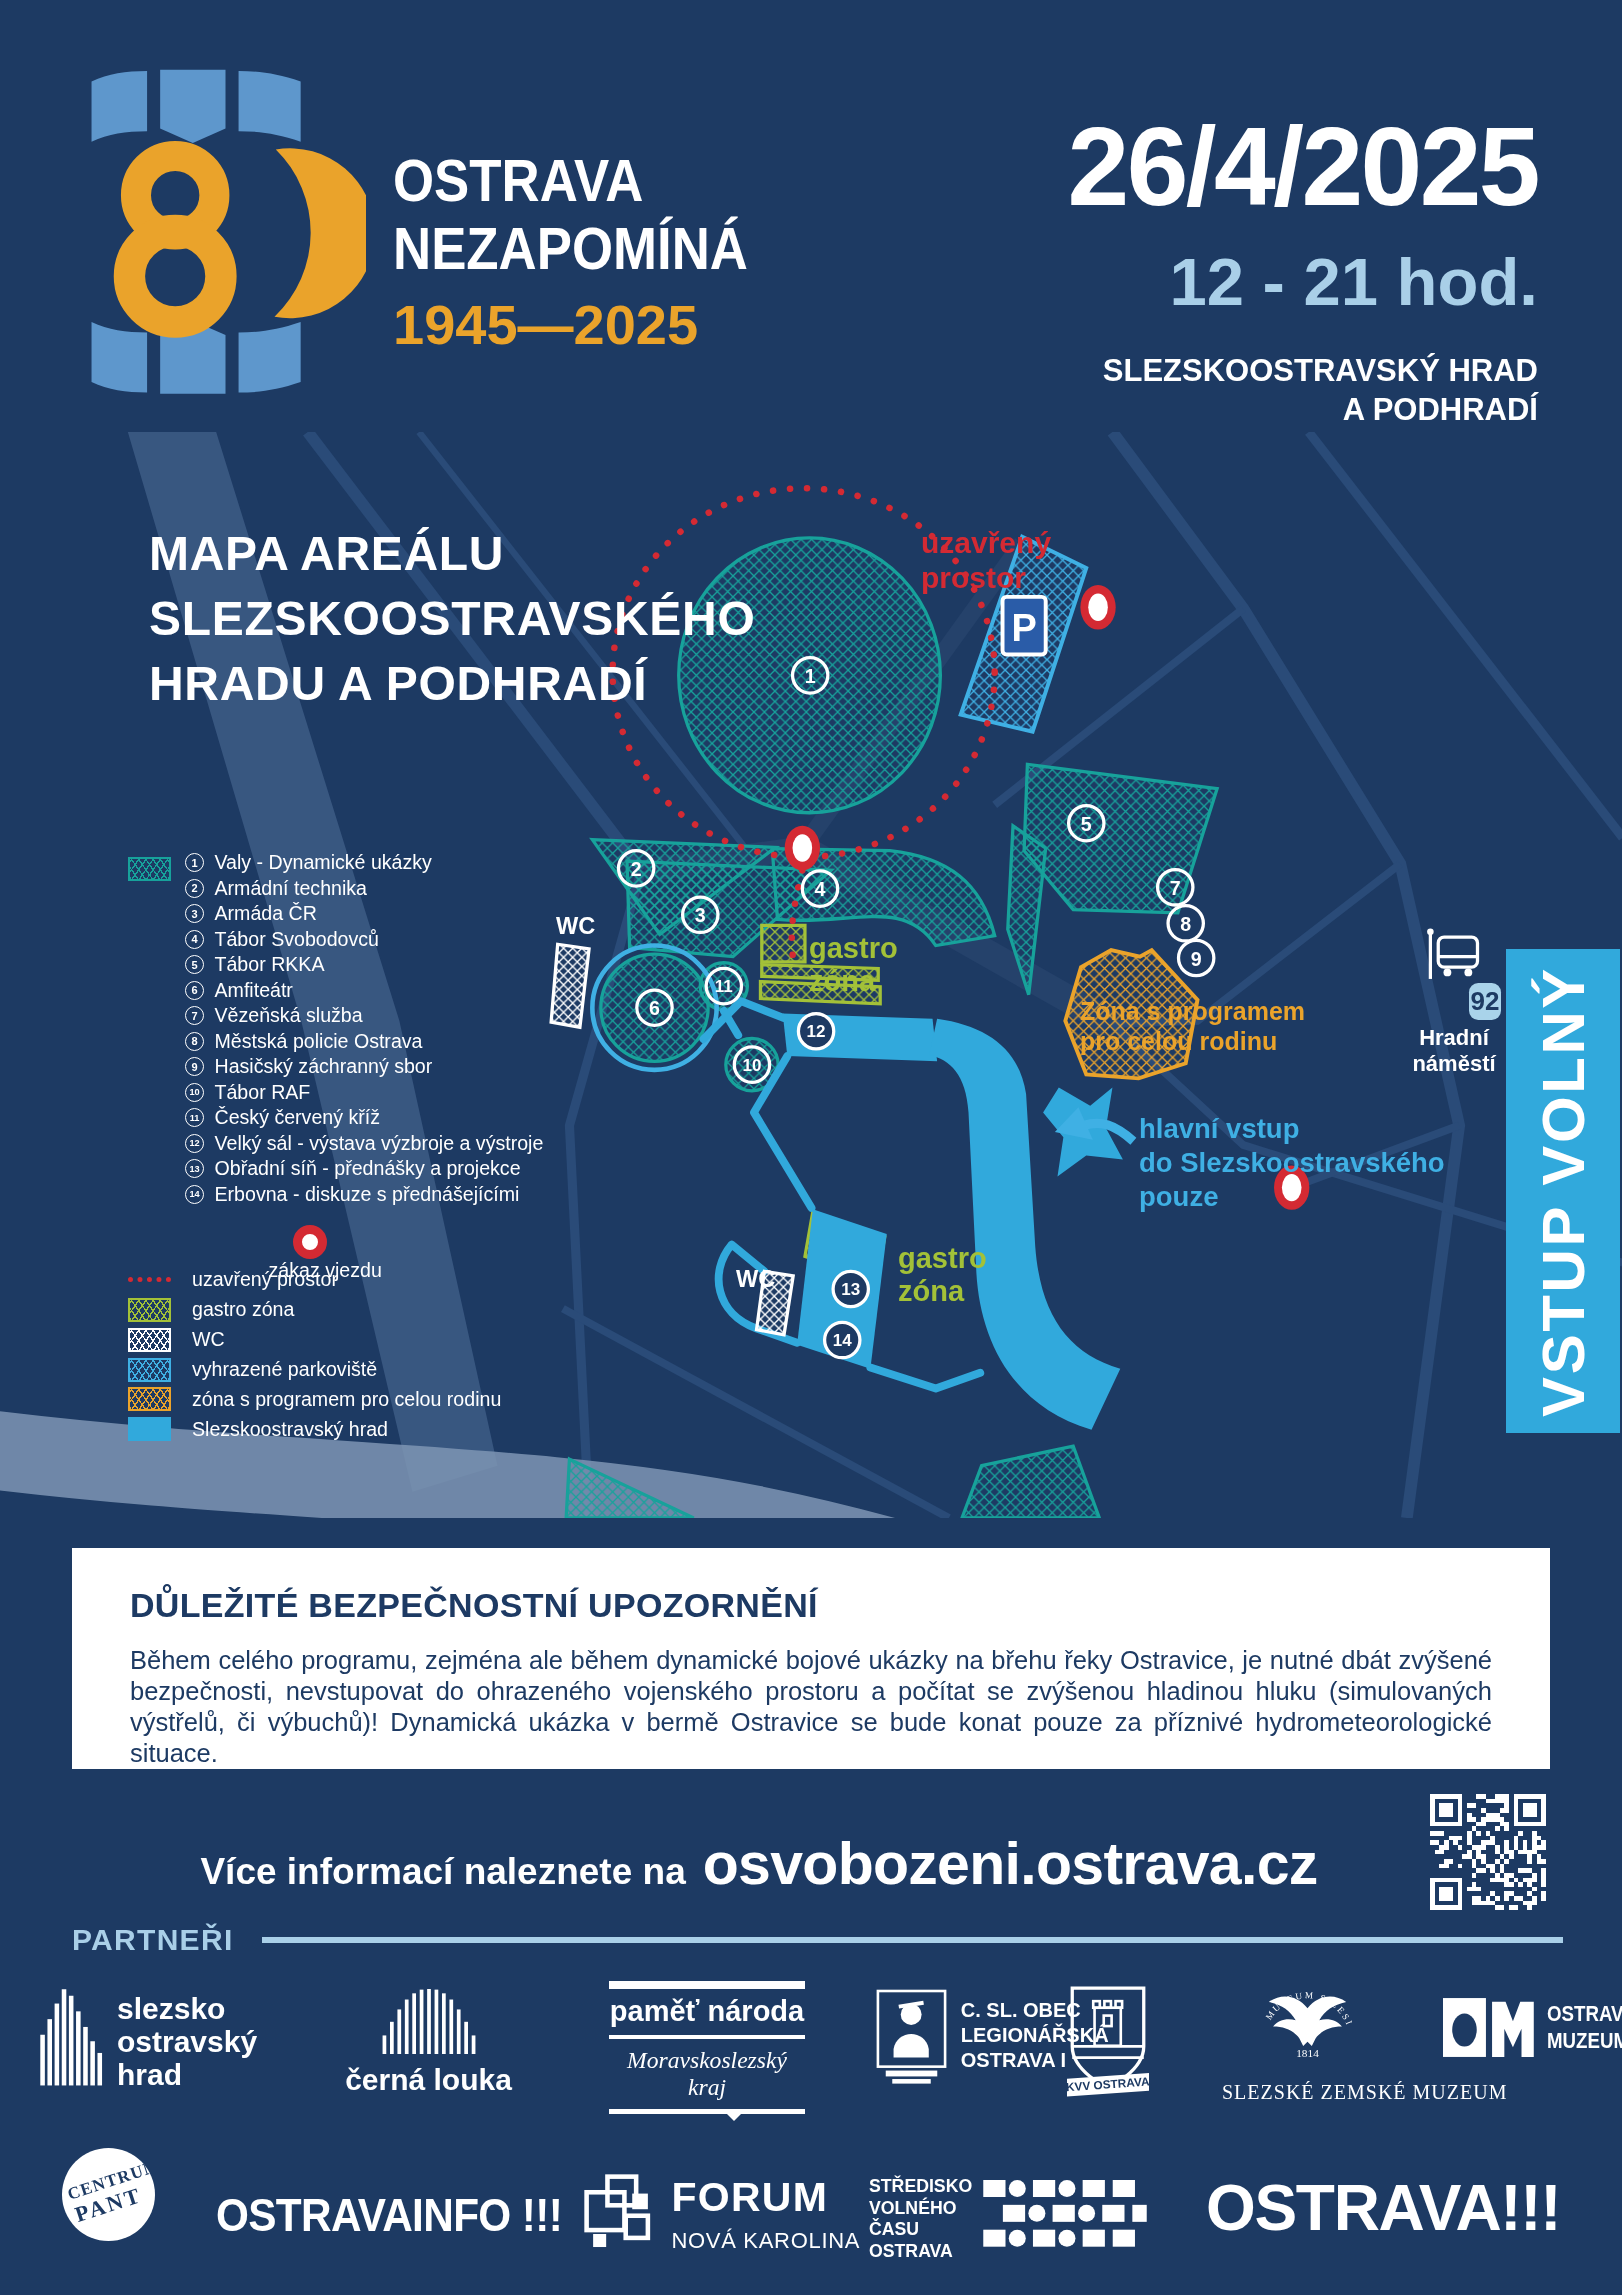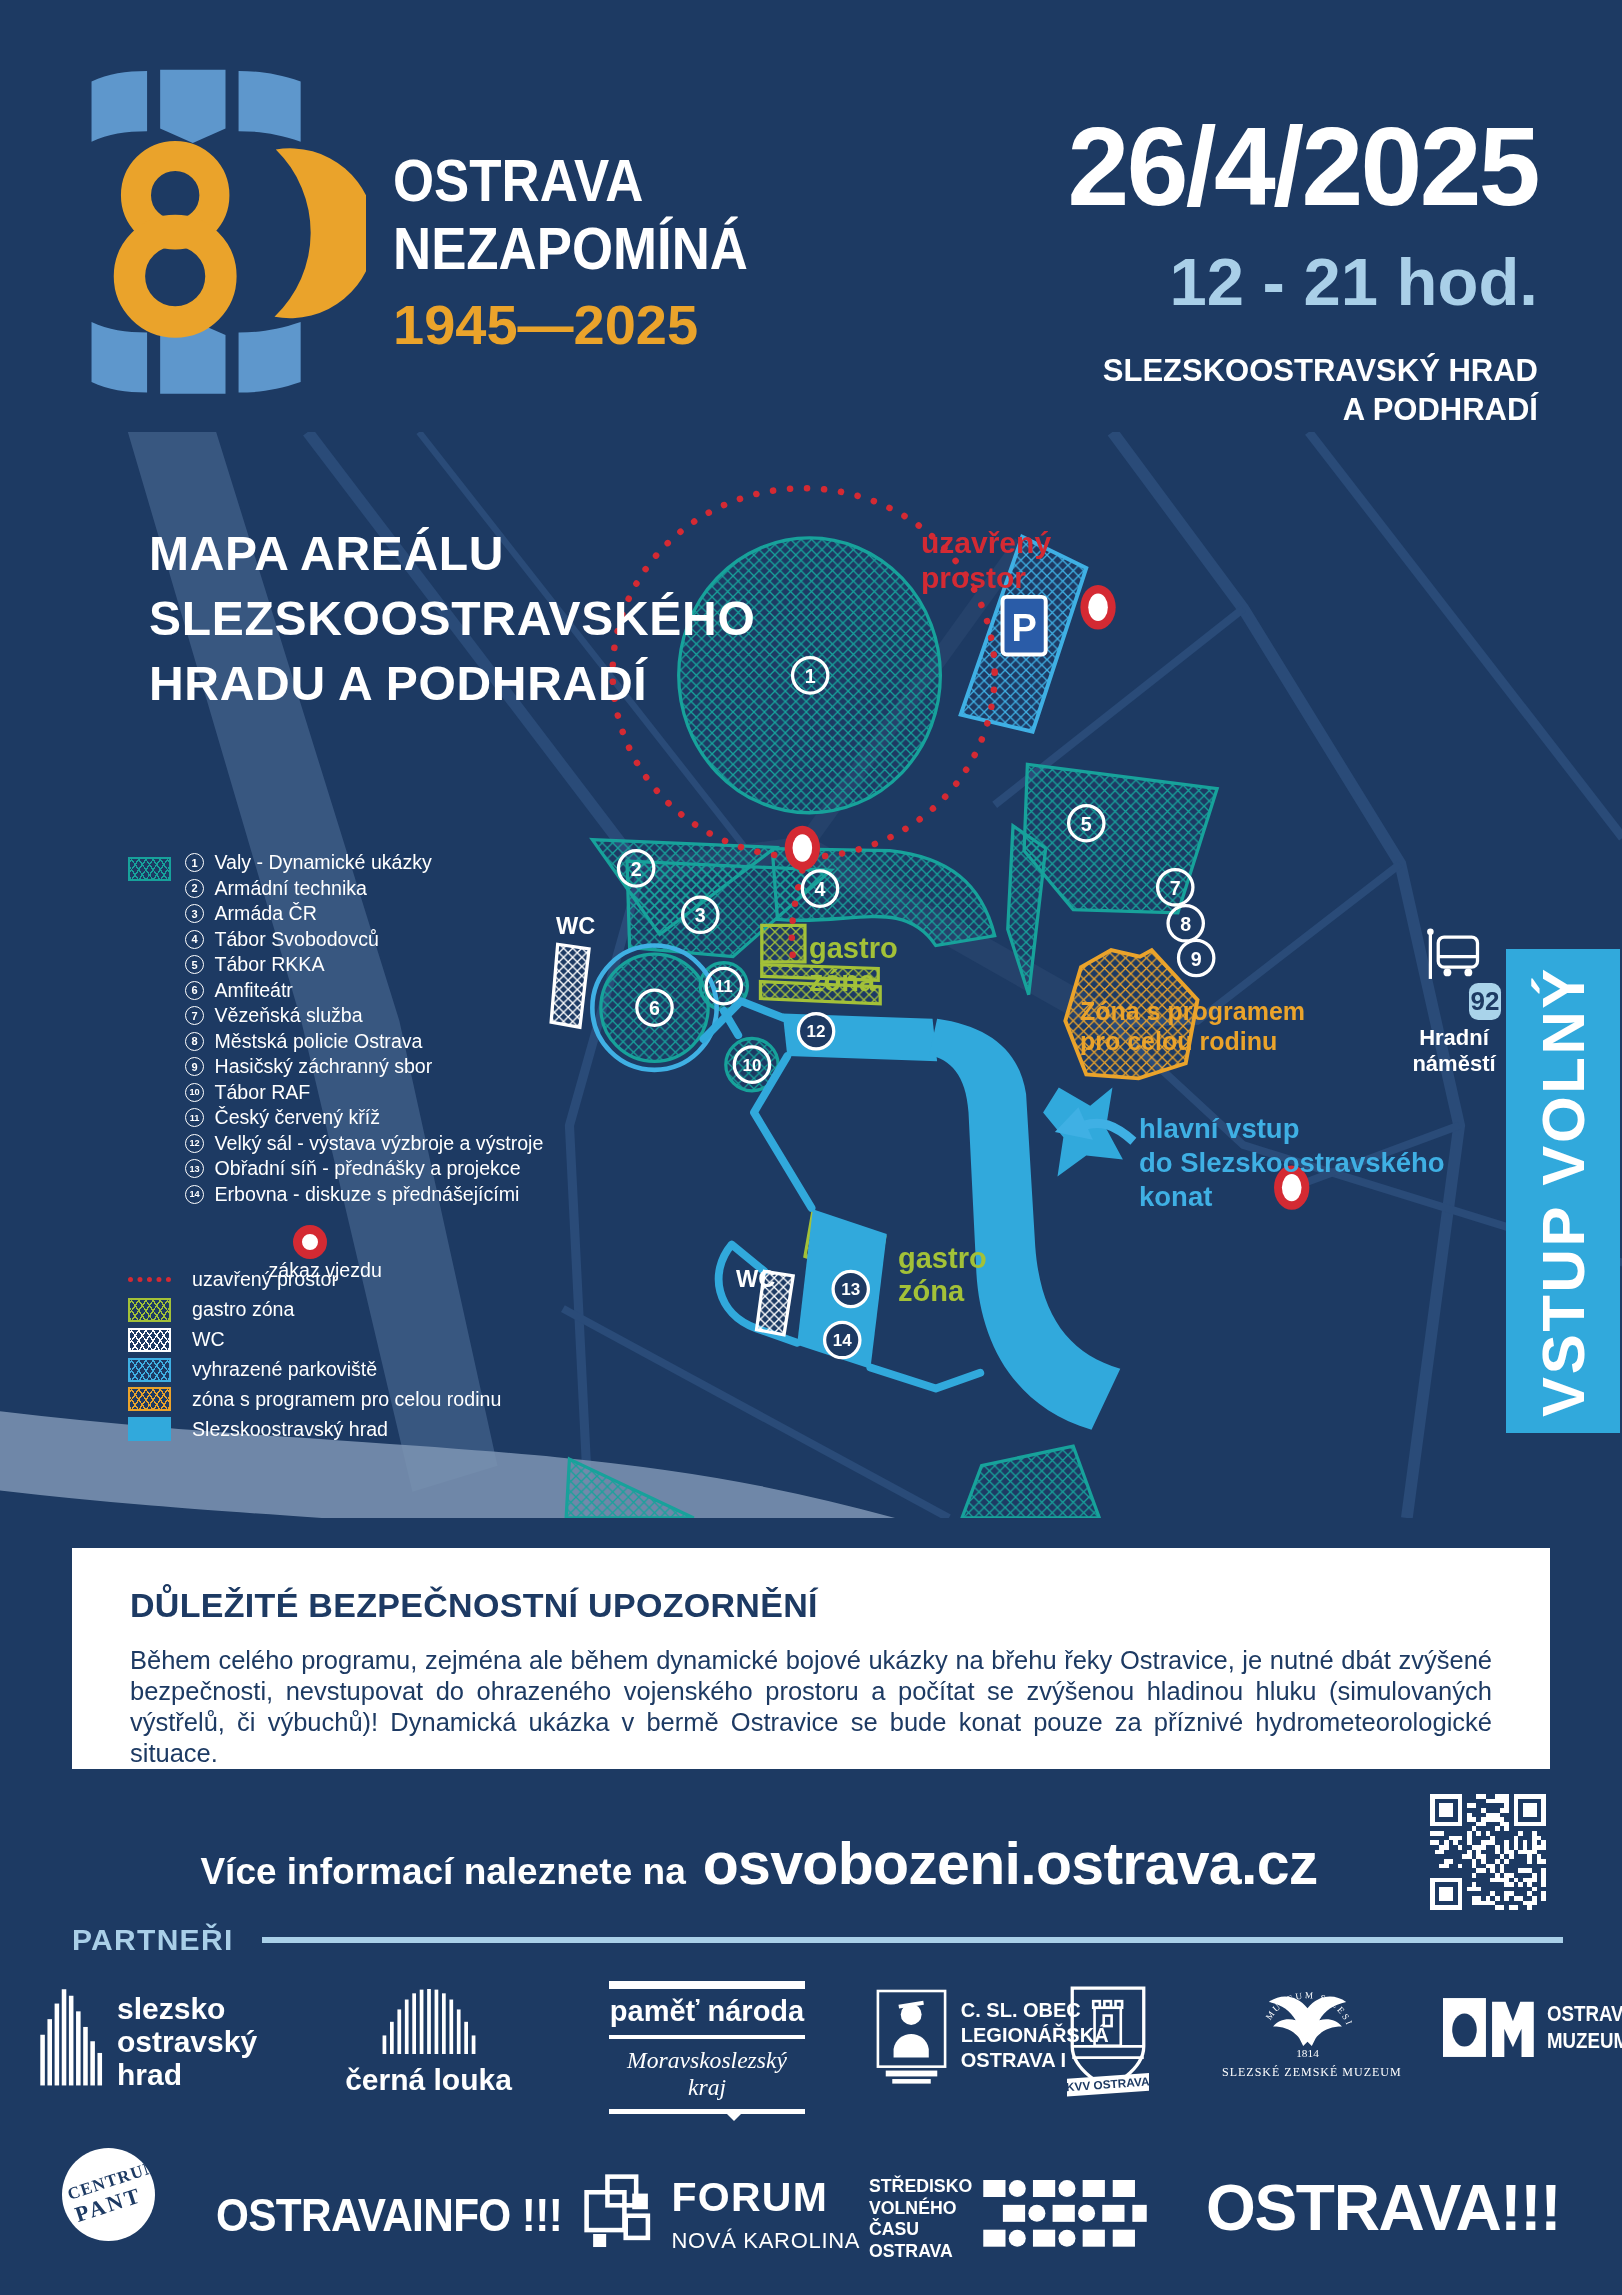--- a/index.html
+++ b/index.html
@@ -302,21 +302,21 @@
     <div>gastro</div>
     <div>zóna</div>
   </div>
   <div class="abs orange-lbl" style="left:1080px;top:996px;">
     <div>Zóna s programem</div>
     <div>pro celou rodinu</div>
   </div>
   <div class="abs blue-lbl" style="left:1139px;top:1112px;">
     <div>hlavní vstup</div>
     <div>do Slezskoostravského</div>
-    <div>konat</div>
+    <div>pouze</div>
   </div>
   <div class="abs wc-lbl" style="left:556px;top:913px;">WC</div>
   <div class="abs wc-lbl" style="left:736px;top:1266px;">WC</div>
 
   <div class="abs" style="left:1433px;top:983px;width:32px;height:37px;background:var(--badge);border-radius:9.2px;
               display:flex;align-items:center;justify-content:center;color:var(--navy);
               font-size:26px;font-weight:700;margin-left:36px;">92</div>
   <div class="abs" style="left:1400px;top:1025px;width:108px;text-align:center;font-size:22px;font-weight:700;line-height:26px;">
     <div>Hradní</div>
     <div>náměstí</div>
@@ -799,21 +799,21 @@
 
   <div class="abs plogo" style="left:1222px;top:1975px;width:170px;text-align:center;">
     <svg width="157" height="86" viewBox="0 0 240 160" style="margin:0 auto;">
       <path id="szmArc" d="M45,100 A78,78 0 0 1 195,100" fill="none"></path>
       <text font-size="17" fill="#fff" letter-spacing="4" class="serif">
         <textPath href="#szmArc" startOffset="8%">MUSEUM SILESIAE</textPath>
       </text>
       <path fill="#fff" d="M120,62 C100,36 70,34 48,50 C72,55 88,66 98,84 C80,80 66,84 56,96 C78,96 95,104 105,118 L112,132 L120,124 L128,132 L135,118 C145,104 162,96 184,96 C174,84 160,80 142,84 C152,66 168,55 192,50 C170,34 140,36 120,62 Z"></path>
       <text x="120" y="152" font-size="21" fill="#fff" text-anchor="middle" class="serif">1814</text>
     </svg>
-    <div class="serif" style="font-size:12px;letter-spacing:1px;margin-top:4px;white-space:nowrap;">SLEZSKÉ ZEMSKÉ MUZEUM</div>
+    <div class="serif" style="font-size:20px;letter-spacing:1px;margin-top:20px;white-space:nowrap;">SLEZSKÉ ZEMSKÉ MUZEUM</div>
   </div>
 
   <div class="abs plogo" style="left:1443px;top:1996px;display:flex;gap:11.8px;">
     <svg width="92" height="63" viewBox="0 0 150 96">
       <rect x="0" y="0" width="70" height="96" fill="#fff"></rect>
       <ellipse cx="35" cy="52" rx="20" ry="27" fill="var(--navy)"></ellipse>
       <path fill="#fff" d="M80,96 L80,6 L102,6 L114,38 L126,6 L148,6 L148,96 L128,96 L128,50 L114,80 L100,50 L100,96 Z"></path>
     </svg>
     <div style="font-size:22px;font-weight:700;line-height:27.5px;padding-top:3.9px;transform:scaleX(.85);transform-origin:left;">
       <div>OSTRAVSKÉ</div>

